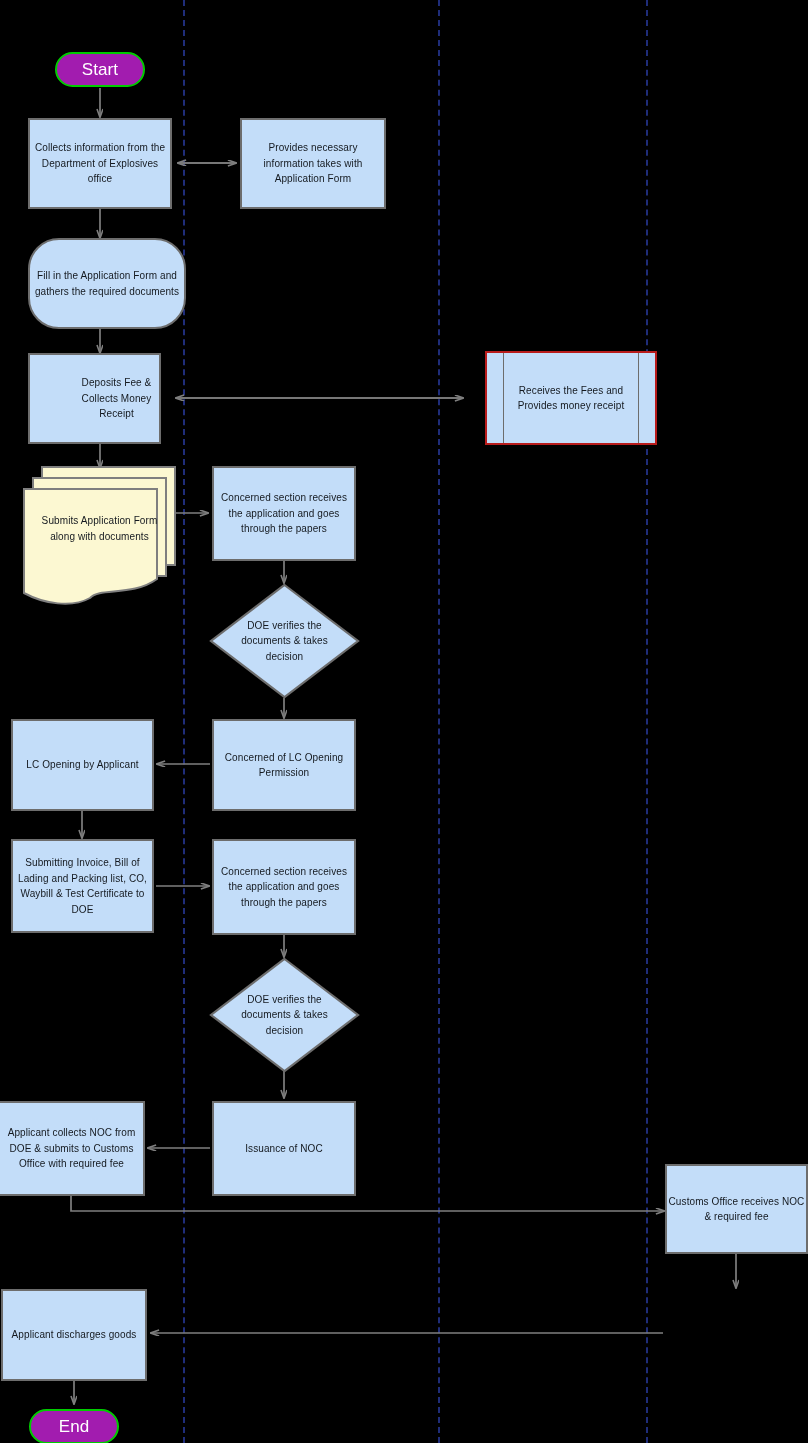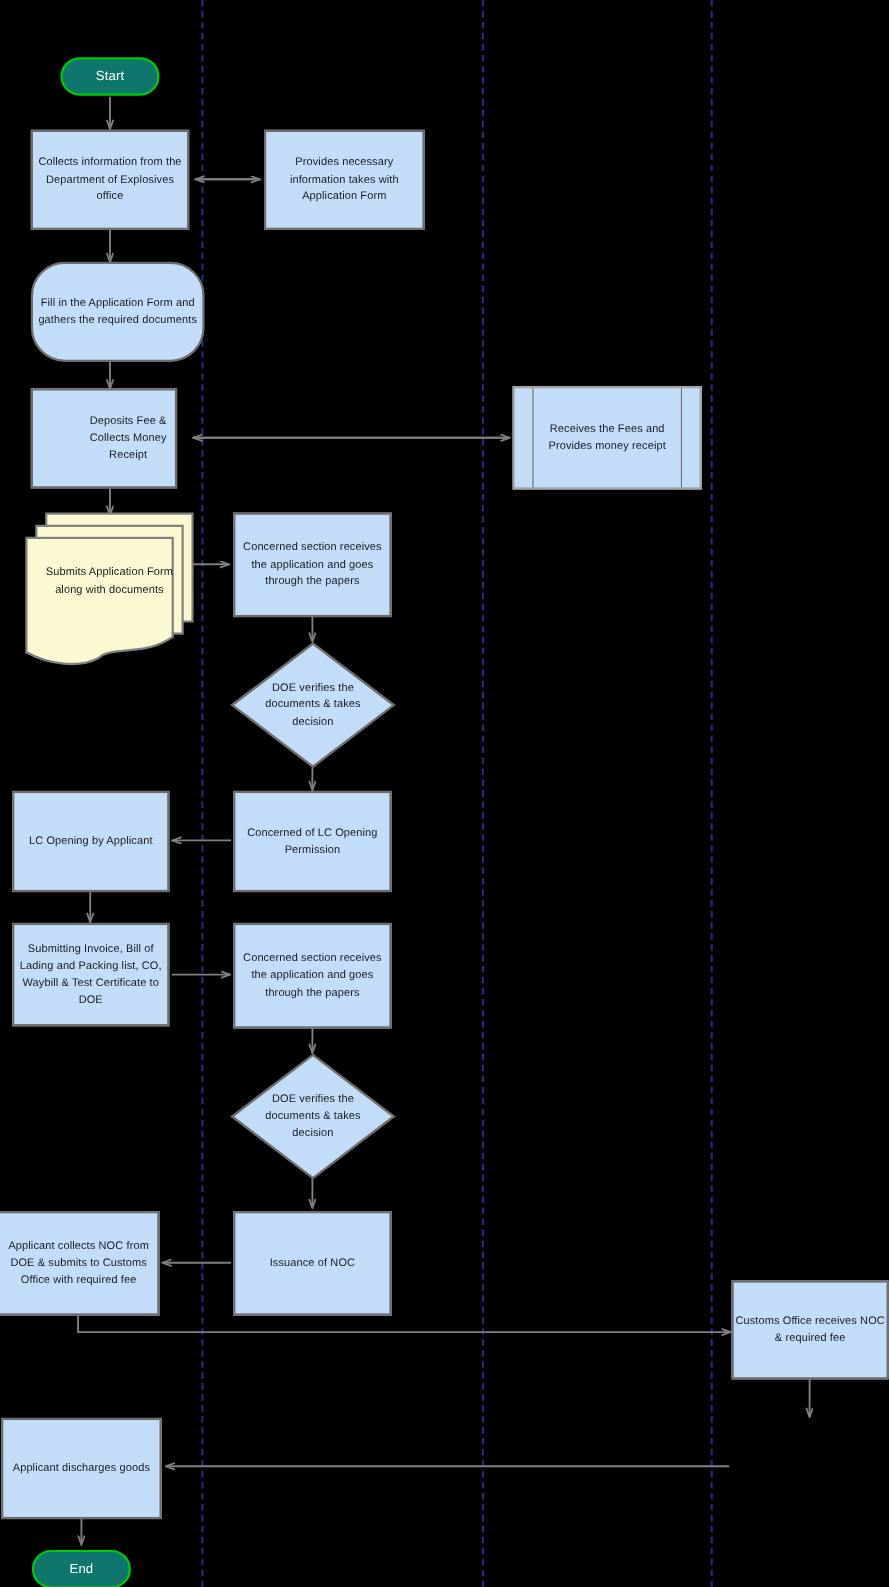--- a/index.html
+++ b/index.html
@@ -34,44 +34,45 @@
     font-size: 10px;
     line-height: 15.5px;
     letter-spacing: 0.1px;
   }
   .process {
     background: #c3ddf9;
     border: 2px solid #6d6d6d;
   }
   .predef {
     background: #c3ddf9;
-    border: 2px solid #a3a3a3;
+    border: 2px solid #b91c1c;
+    margin-left: 19px;
   }
   .predef .bar {
     position: absolute;
     top: 0;
     bottom: 0;
     width: 0;
     border-left: 1.5px solid #6d6d6d;
   }
   .predef .bar.left  { left: 16px; }
   .predef .bar.right { right: 16px; }
   .predef .ptext {
     position: absolute;
     left: 16px; right: 16px;
     top: 0; bottom: 0;
     display: flex; align-items: center; justify-content: center;
     text-align: center;
   }
   .terminator {
-    background: #0f766e;
+    background: #a21caf;
     border: 2px solid #00cc00;
     border-radius: 18px;
     color: #ffffff;
-    font-size: 12px;
+    font-size: 17px;
   }
   .decision {
     background: transparent;
     border: none;
   }
   .decision svg { position: absolute; inset: 0; }
   .decision .dtext {
     position: relative;
     z-index: 2;
     padding: 0 20px;

